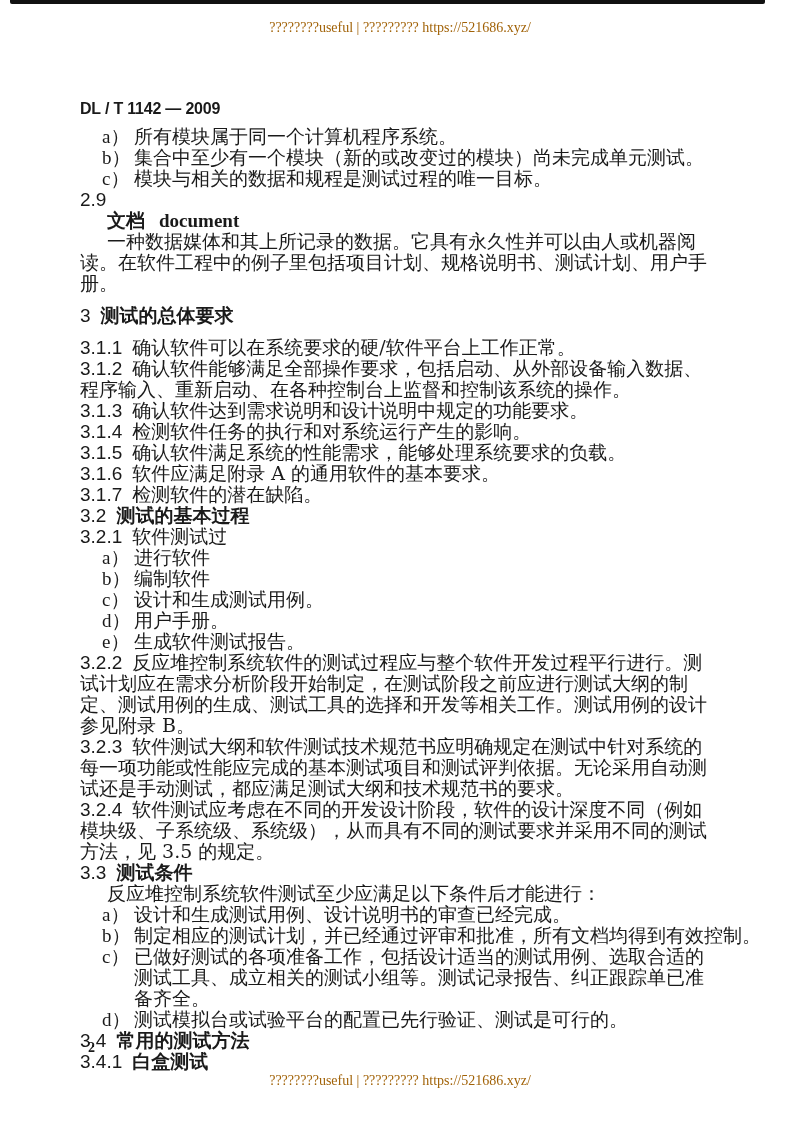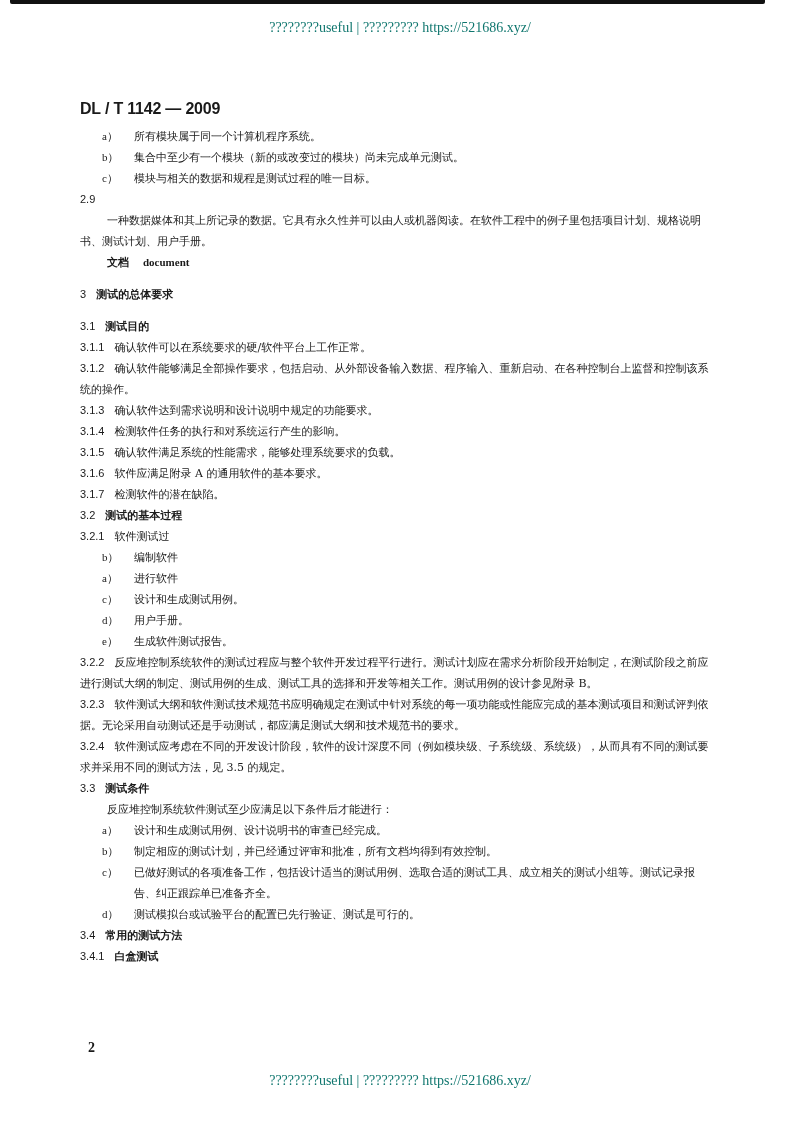--- a/index.html
+++ b/index.html
@@ -1,27 +1,27 @@
 <!DOCTYPE html>
 <html><head>
   <meta charset="utf-8">
   <style>
     html, body { margin: 0; padding: 0; background: #ffffff; }
     body { width: 800px; height: 1122px; position: relative; overflow: hidden;
            font-family: "DejaVu Serif", "Liberation Serif", serif; color: #1a1a1a; }
     .topbar { position: absolute; left: 10px; top: 0; width: 755px; height: 4px;
               background: #111; border-radius: 0 0 2px 2px; }
     .watermark { position: absolute; left: 0; width: 800px; text-align: center;
-                 font-family: "Liberation Serif", serif; font-size: 14px; color: #0f766e; }
+                 font-family: "Liberation Serif", serif; font-size: 14px; color: #a16207; }
     .wm-top { top: 20px; }
     .wm-bottom { top: 1073px; }
     .std-code { position: absolute; left: 80px; top: 100px; font-family: "Liberation Sans", sans-serif;
                 font-weight: bold; font-size: 16px; letter-spacing: -0.2px; }
     .page { position: absolute; left: 80px; top: 126px; width: 632px; }
-    .line { font-size: 11px; line-height: 21px; white-space: nowrap; }
+    .line { font-size: 19px; line-height: 21px; white-space: nowrap; }
     .num { font-family: "Liberation Sans", sans-serif; display: inline-block; margin-right: 10px; }
     .h { font-weight: bold; font-family: "DejaVu Sans", sans-serif; }
     .h .num { font-weight: normal; }
     .item { padding-left: 22px; }
     .item .lbl { display: inline-block; width: 32px; font-family: "Liberation Serif", serif; }
     .item-wrap { padding-left: 54px; text-indent: -32px; white-space: normal; }
     .item-wrap .lbl { display: inline-block; width: 32px; text-indent: 0; font-family: "Liberation Serif", serif; }
     .indent { text-indent: 27px; white-space: normal; }
     .para { white-space: normal; }
     .gap { height: 11px; }
@@ -46,36 +46,33 @@
   <div class="line item">
     <span class="lbl">b）</span><span>集合中至少有一个模块（新的或改变过的模块）尚未完成单元测试。</span>
   </div>
   <div class="line item">
     <span class="lbl">c）</span><span>模块与相关的数据和规程是测试过程的唯一目标。</span>
   </div>
 
   <div class="line">
     <span class="num">2.9</span>
   </div>
-  <div class="line indent">一种数据媒体和其上所记录的数据。它具有永久性并可以由人或机器阅读。在软件工程中的例子里包括项目计划、规格说明书、测试计划、用户手册。</div>
   <div class="line" style="padding-left:27px">
     <span class="h">文档</span><span class="term-en" style="font-weight:bold">document</span>
   </div>
+  <div class="line indent">一种数据媒体和其上所记录的数据。它具有永久性并可以由人或机器阅读。在软件工程中的例子里包括项目计划、规格说明书、测试计划、用户手册。</div>
 
   <div class="gap"></div>
 
   <div class="line h">
     <span class="num">3</span><span>测试的总体要求</span>
   </div>
 
   <div class="gap"></div>
 
-  <div class="line h">
-    <span class="num">3.1</span><span>测试目的</span>
-  </div>
   <div class="line">
     <span class="num">3.1.1</span><span>确认软件可以在系统要求的硬/软件平台上工作正常。</span>
   </div>
   <div class="line para">
     <span class="num">3.1.2</span><span>确认软件能够满足全部操作要求，包括启动、从外部设备输入数据、程序输入、重新启动、在各种控制台上监督和控制该系统的操作。</span>
   </div>
   <div class="line">
     <span class="num">3.1.3</span><span>确认软件达到需求说明和设计说明中规定的功能要求。</span>
   </div>
   <div class="line">
@@ -91,24 +88,24 @@
     <span class="num">3.1.7</span><span>检测软件的潜在缺陷。</span>
   </div>
 
   <div class="line h">
     <span class="num">3.2</span><span>测试的基本过程</span>
   </div>
   <div class="line">
     <span class="num">3.2.1</span><span>软件测试过</span>
   </div>
   <div class="line item">
-    <span class="lbl">b）</span><span>编制软件</span>
+    <span class="lbl">a）</span><span>进行软件</span>
   </div>
   <div class="line item">
-    <span class="lbl">a）</span><span>进行软件</span>
+    <span class="lbl">b）</span><span>编制软件</span>
   </div>
   <div class="line item">
     <span class="lbl">c）</span><span>设计和生成测试用例。</span>
   </div>
   <div class="line item">
     <span class="lbl">d）</span><span>用户手册。</span>
   </div>
   <div class="line item">
     <span class="lbl">e）</span><span>生成软件测试报告。</span>
   </div>

